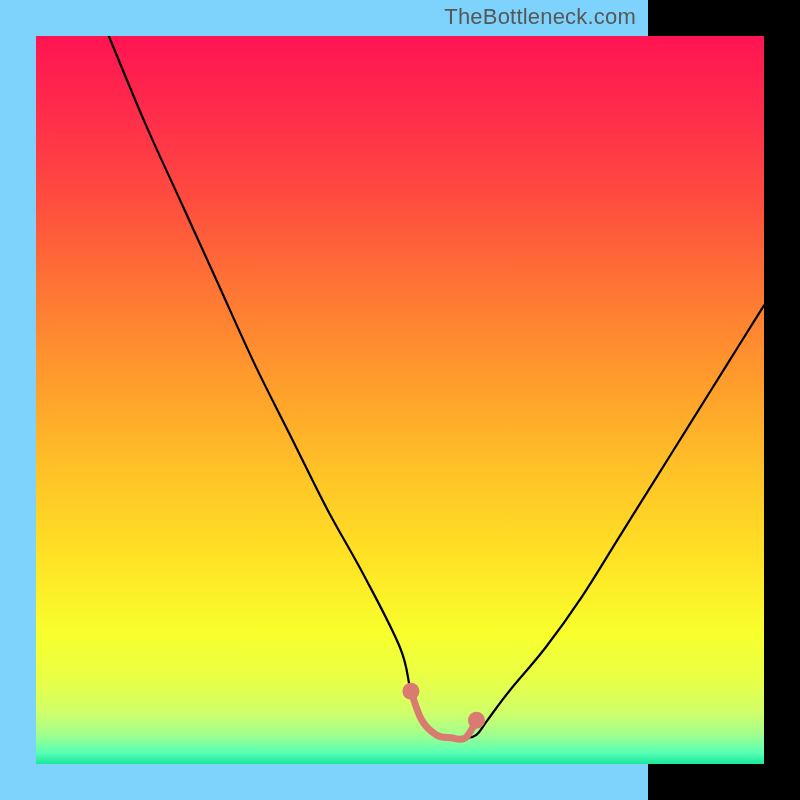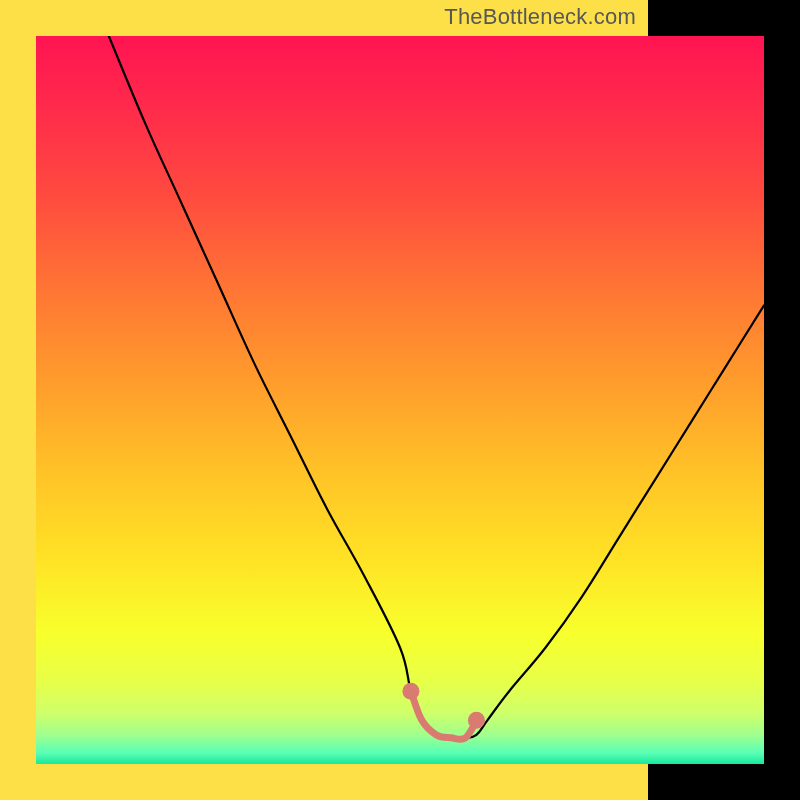--- a/index.html
+++ b/index.html
@@ -8,21 +8,21 @@
     width: 800px;
     height: 800px;
     background: #000;
     overflow: hidden;
     font-family: Arial, Helvetica, sans-serif;
   }
   .frame {
     position: relative;
     width: 648px;
     height: 800px;
-    background: #fde047;
+    background: #7dd3fc;
   }
   .watermark {
     position: absolute;
     top: 4px;
     right: 12px;
     color: #575757;
     font-size: 22px;
     font-weight: 500;
     letter-spacing: 0.2px;
     z-index: 20;

